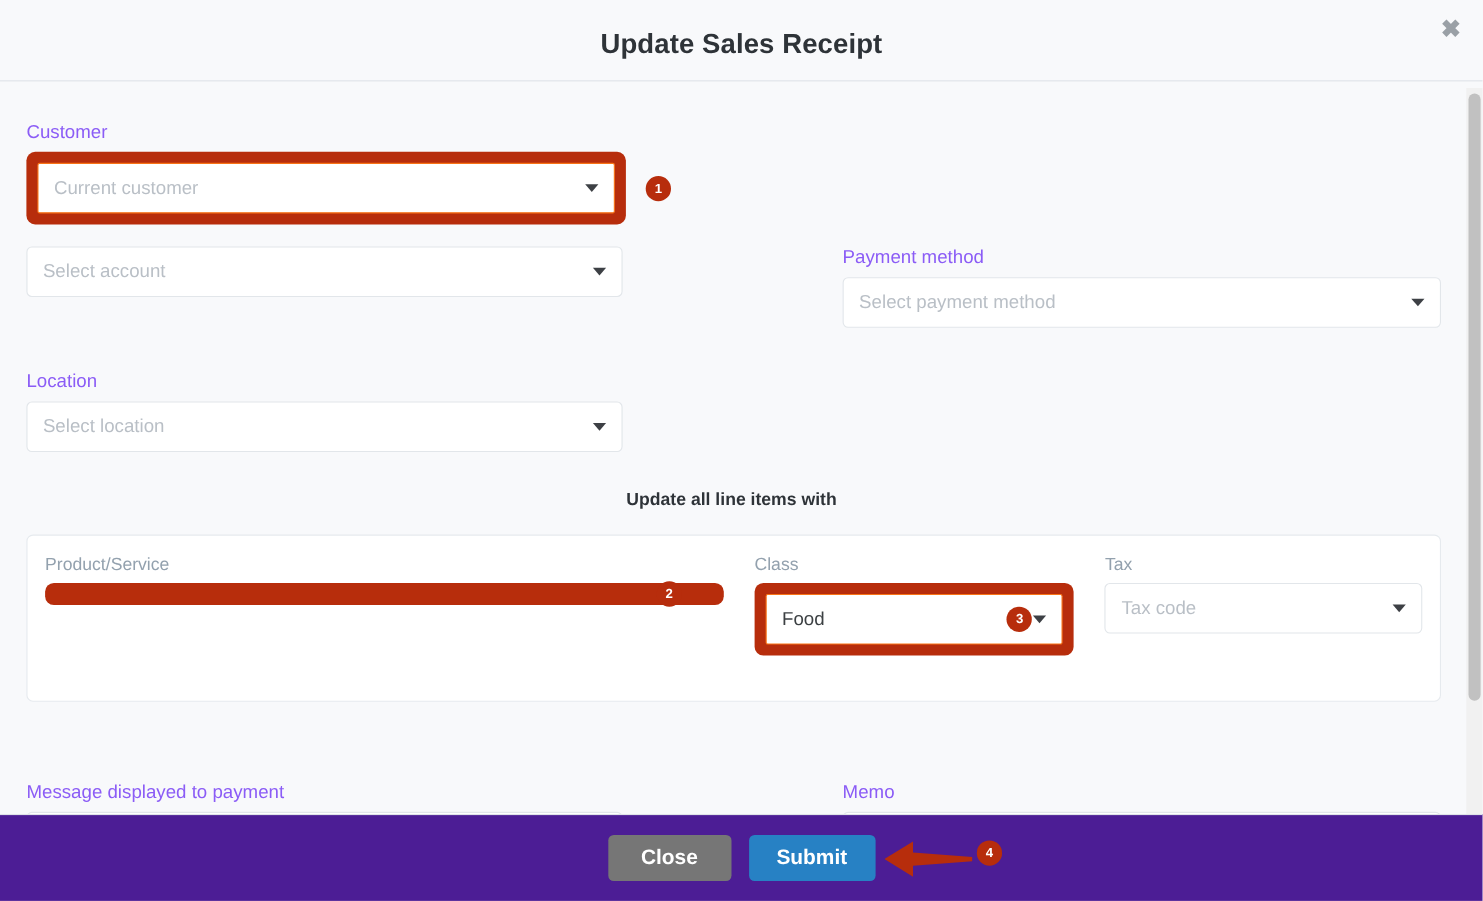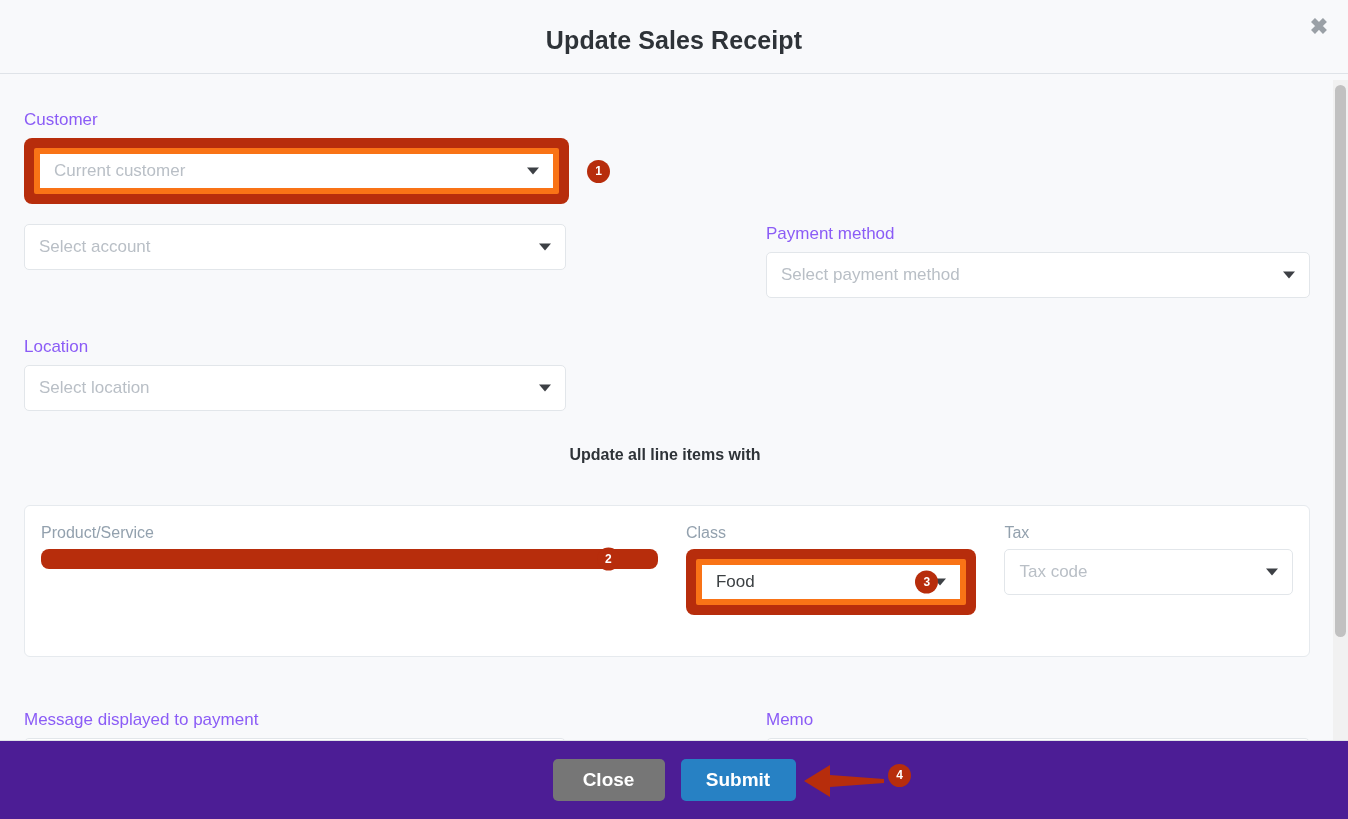--- a/index.html
+++ b/index.html
@@ -104,21 +104,21 @@
   }
 
   
   .hl {
     padding: 10px;
     background: #b72d0c;
     border-radius: 8px;
     display: block;
   }
   .hl .select-box {
-    border: 6px solid #f97316;
+    border: 1px solid #f97316;
     border-radius: 2px;
     align-items: center;
   }
 
   .badge {
     width: 23px;
     height: 23px;
     border-radius: 50%;
     background: #b72d0c;
     color: #ffffff;
@@ -165,21 +165,21 @@
     width: 1330px;
     text-align: center;
     font-size: 16px;
     font-weight: bold;
     color: #2e3338;
   }
 
   
   .line-panel {
     position: absolute;
-    top: 425px; left: 24px;
+    top: 406px; left: 24px;
     width: 1286px;
     height: 152px;
     background: #ffffff;
     border: 1px solid #e6eaee;
     border-radius: 6px;
   }
   .line-inner {
     display: flex;
     padding: 18px 16px 0 16px;
     align-items: flex-start;

